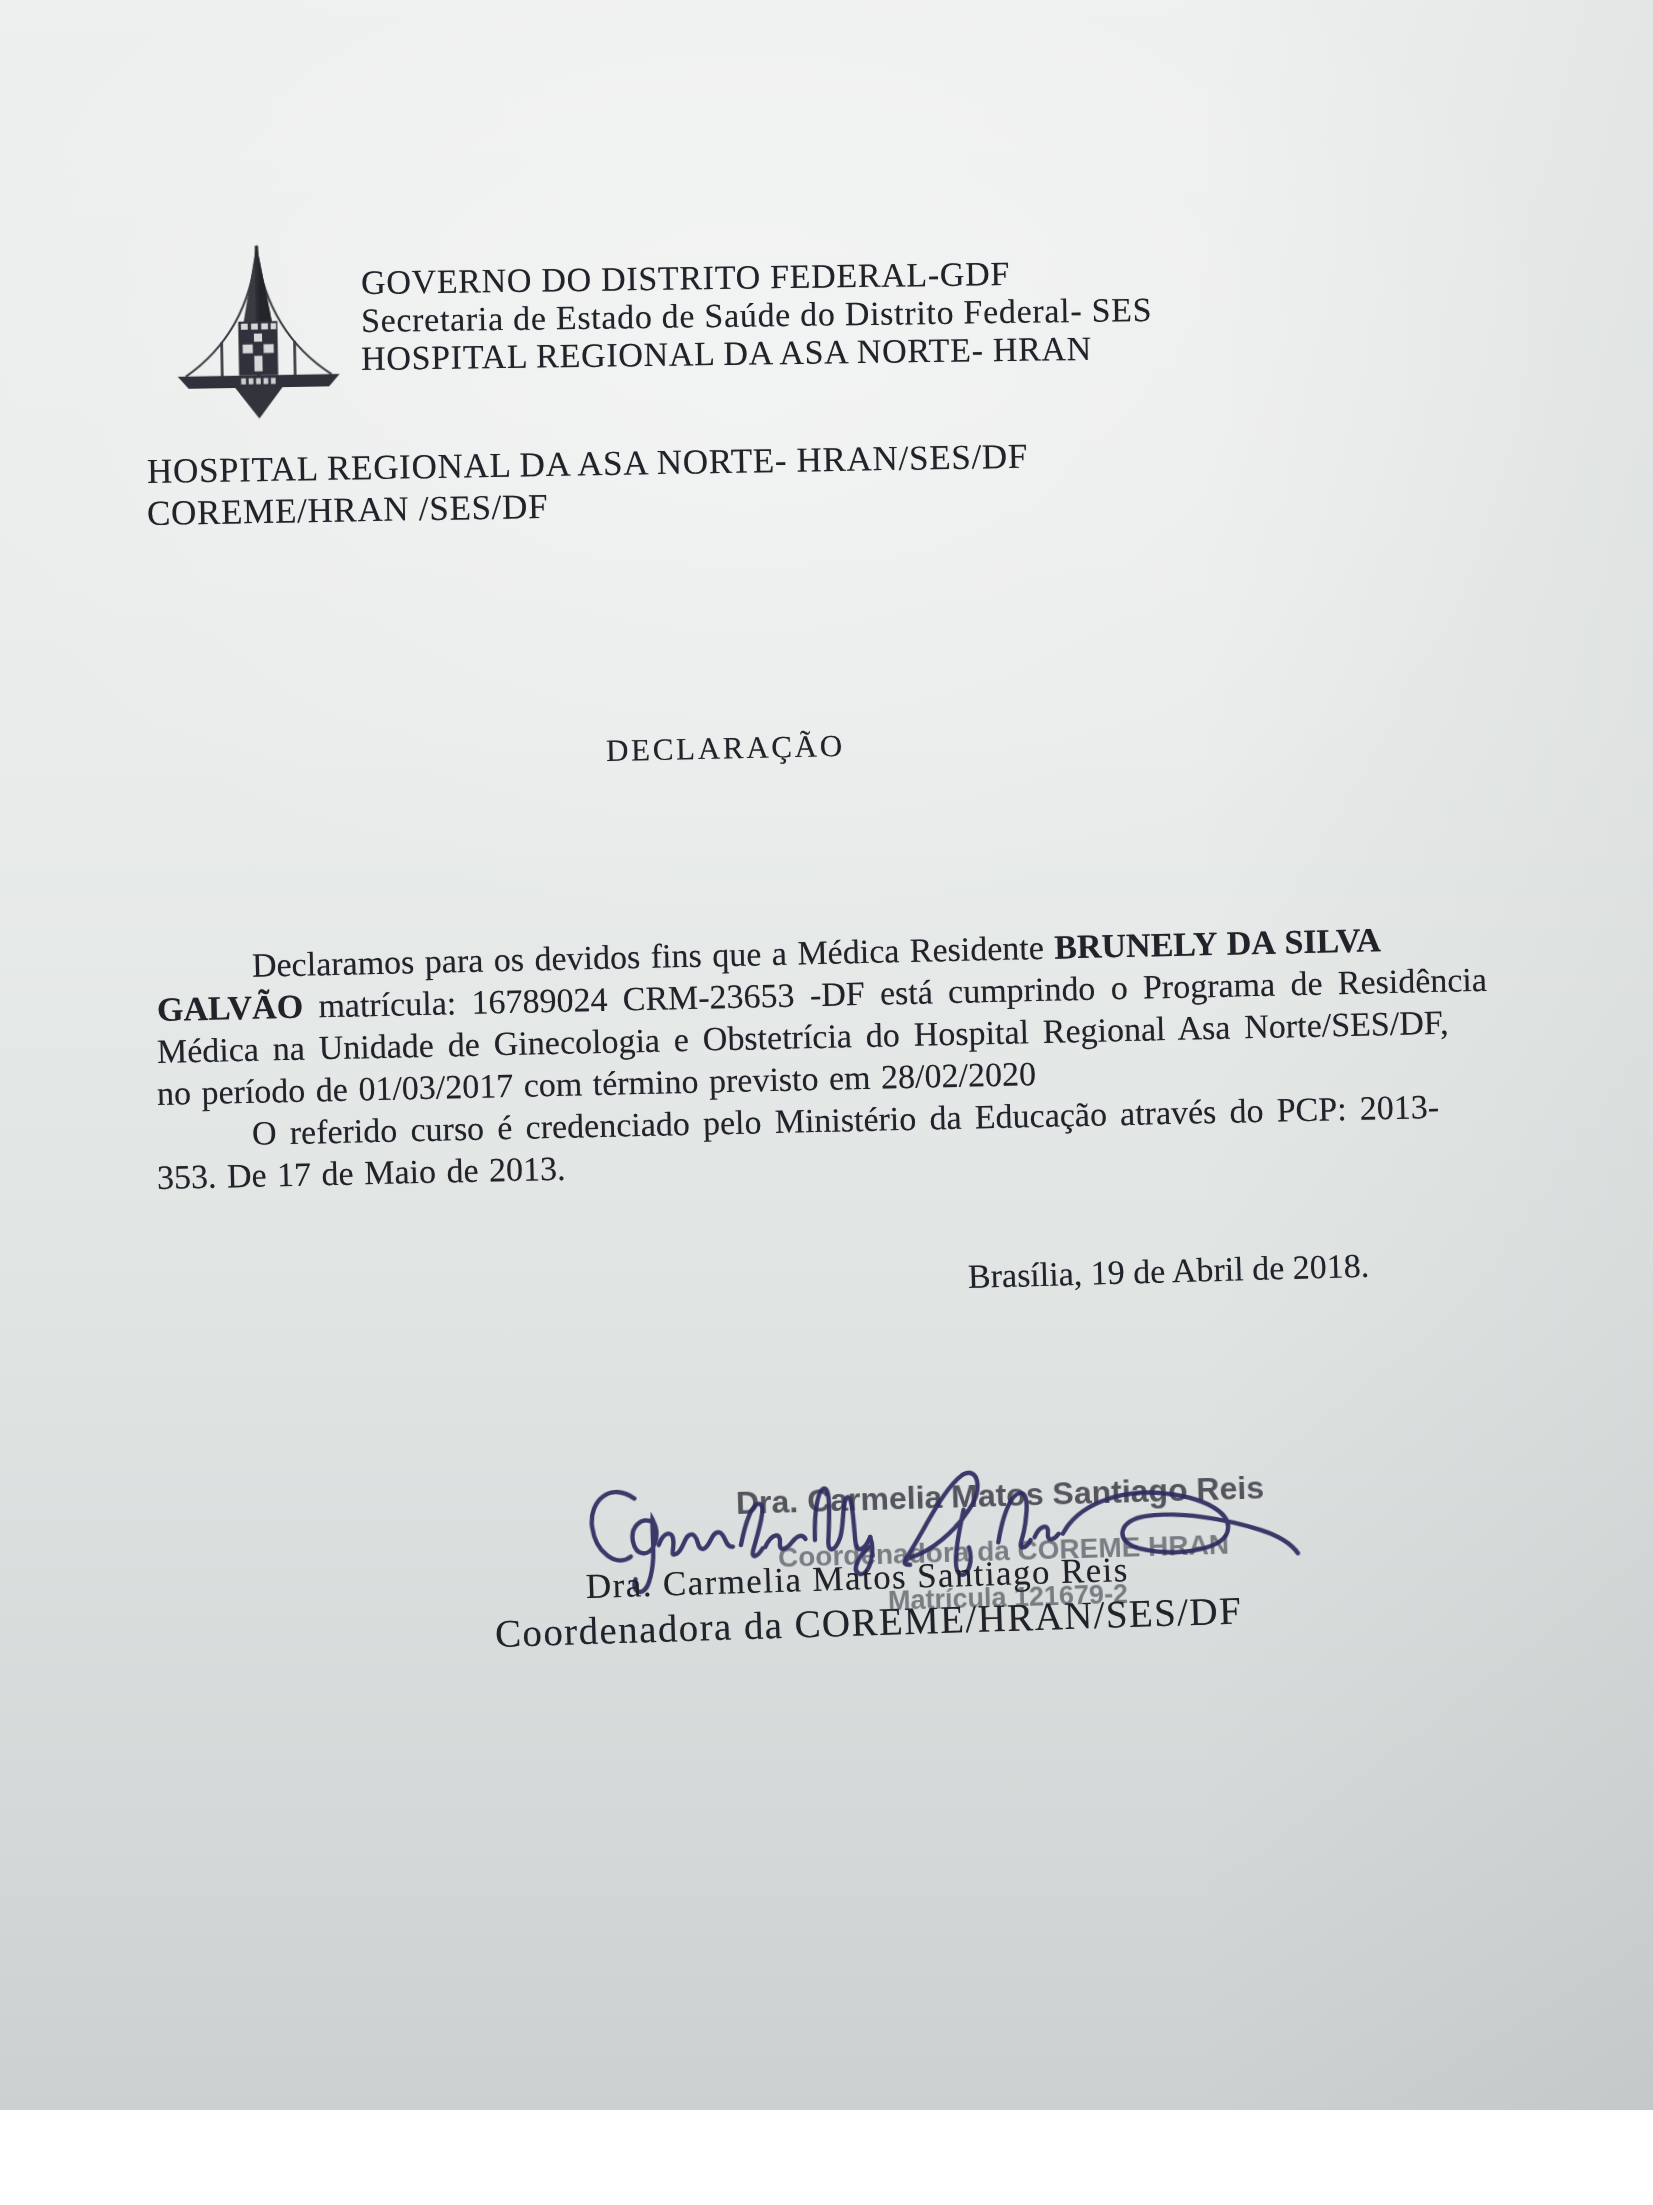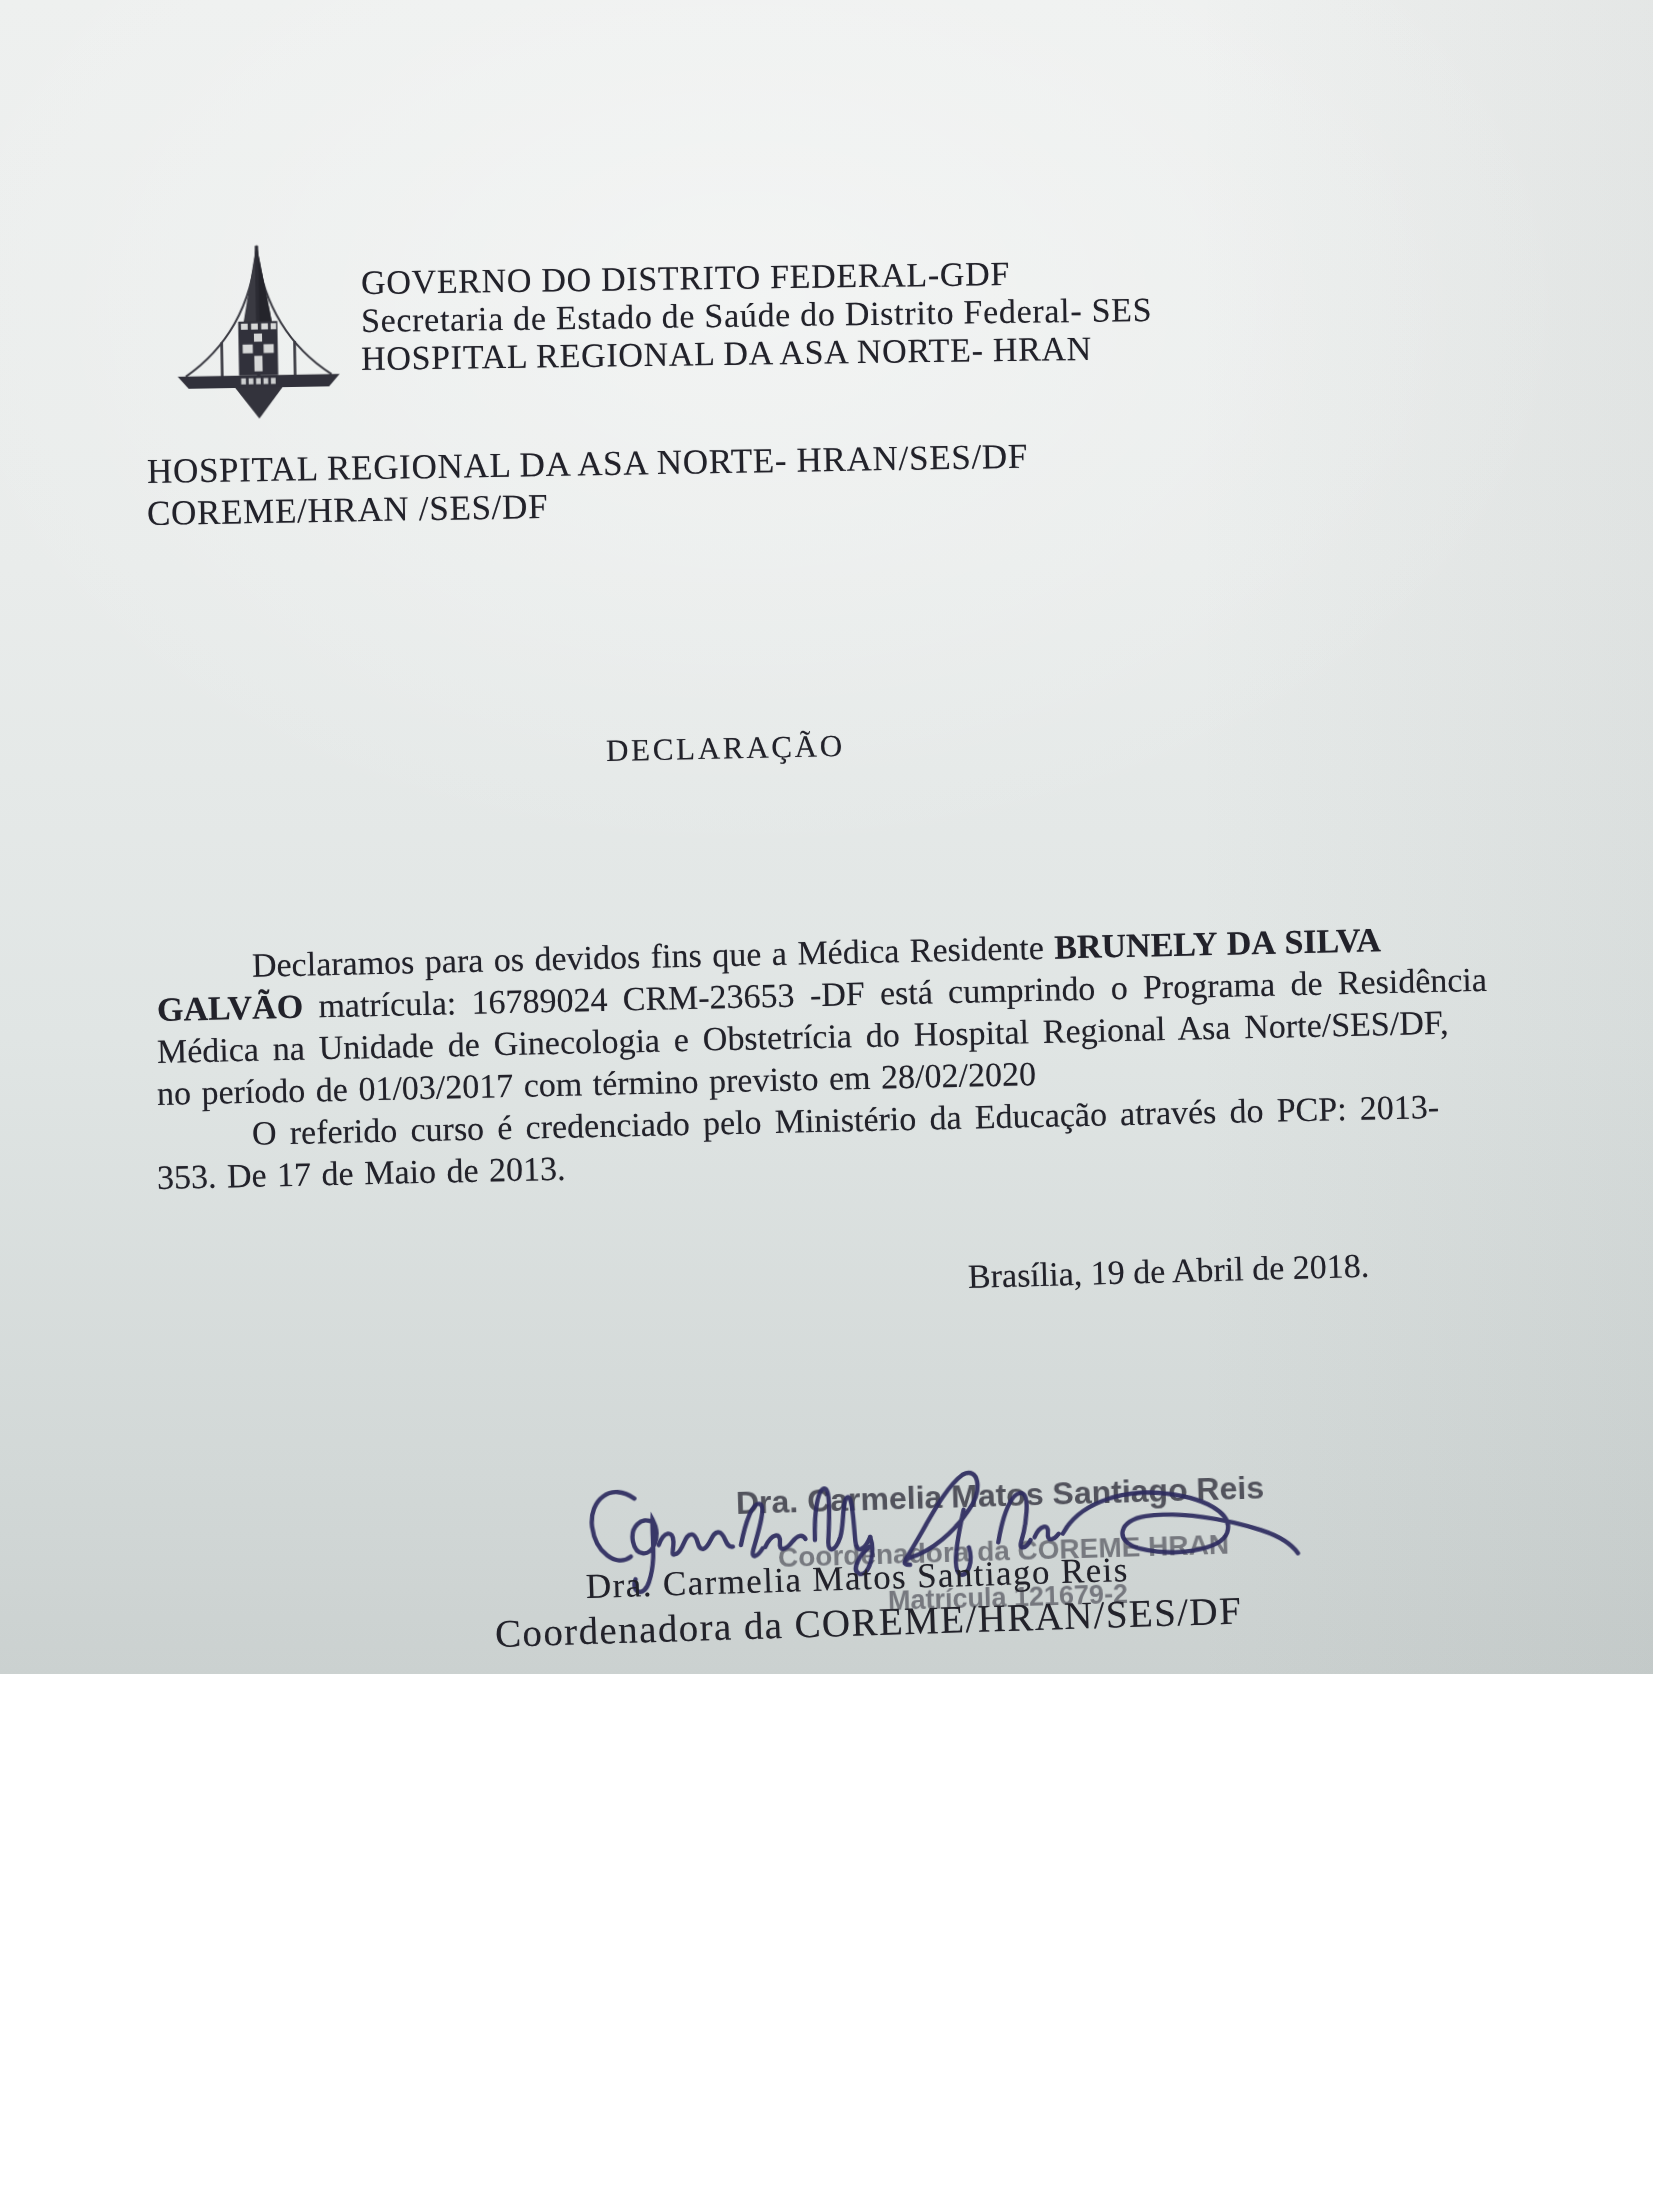--- a/index.html
+++ b/index.html
@@ -2,21 +2,21 @@
 <html style="font-size:10.8px"><head>
 <meta charset="utf-8">
 <style>
   html,body{margin:0;padding:0;}
   body{
     width:1654px;height:2205px;
     font-family:"Liberation Serif", serif;
     overflow:hidden;
   }
   .paper{
-    position:relative;width:1654px;height:1674px;overflow:hidden;
+    position:relative;width:1654px;height:2110px;overflow:hidden;
     background:
       radial-gradient(ellipse 1216px 811px at 45% 18%, rgba(255,255,255,0.35), rgba(255,255,255,0) 70%),
       linear-gradient(90deg, rgba(0,0,0,0) 72%, rgba(70,80,80,0.06) 100%),
       linear-gradient(180deg,#eef0ef 0%, #e9eceb 34%, #e0e5e4 62%, #d2d8d7 88%, #cbd1d0 100%);
   }
   .tilt{position:absolute;transform-origin:0 50%;}
   .ink{color:#22222a;text-shadow:0 0 0.9px rgba(34,34,42,0.38);}
   .nowrap{white-space:nowrap;}
   .org{font-size:34px;letter-spacing:0.7px;line-height:38px;}
   .dept{font-size:35px;letter-spacing:0.7px;line-height:42px;}

